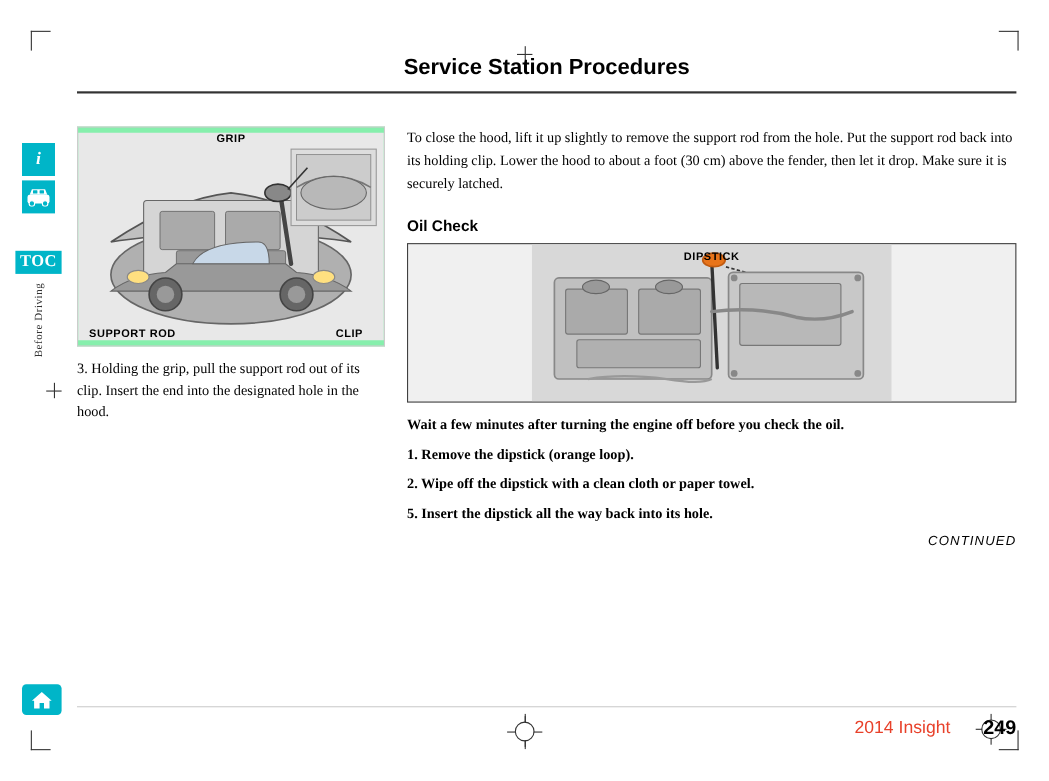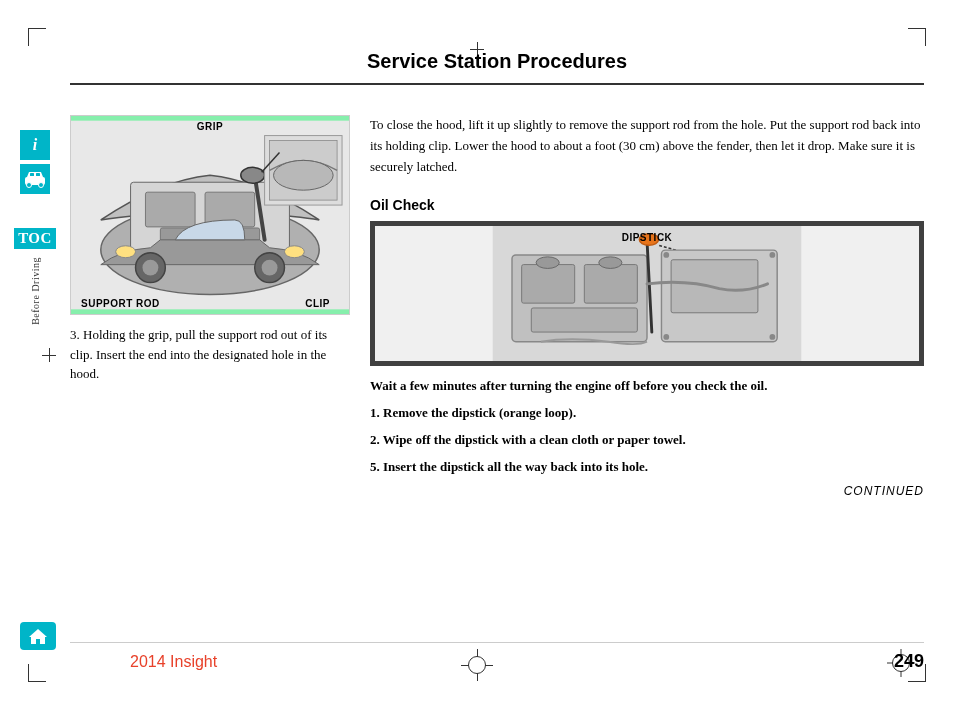--- a/index.html
+++ b/index.html
@@ -225,21 +225,21 @@
     }
 
     .oil-check-title {
       font-size: 14px;
       font-weight: bold;
       font-family: 'Arial', sans-serif;
       margin-bottom: 8px;
     }
 
     .oil-image-box {
-      border: 5px solid #404040;
+      border: 1px solid #404040;
       height: 145px;
       background: #f0f0f0;
       margin-bottom: 10px;
       position: relative;
       overflow: hidden;
     }
 
     .dipstick-label {
       position: absolute;
       top: 6px;
@@ -281,21 +281,21 @@
       justify-content: space-between;
       border-top: 1px solid #ccc;
       padding-top: 8px;
     }
 
     .footer-year {
       color: #e8412a;
       font-size: 16px;
       font-family: 'Arial', sans-serif;
       flex: 1;
-      text-align: left;
+      text-align: right;
     }
 
     .footer-page {
       font-size: 18px;
       font-weight: bold;
       font-family: 'Arial', sans-serif;
       min-width: 60px;
       text-align: right;
     }
 

